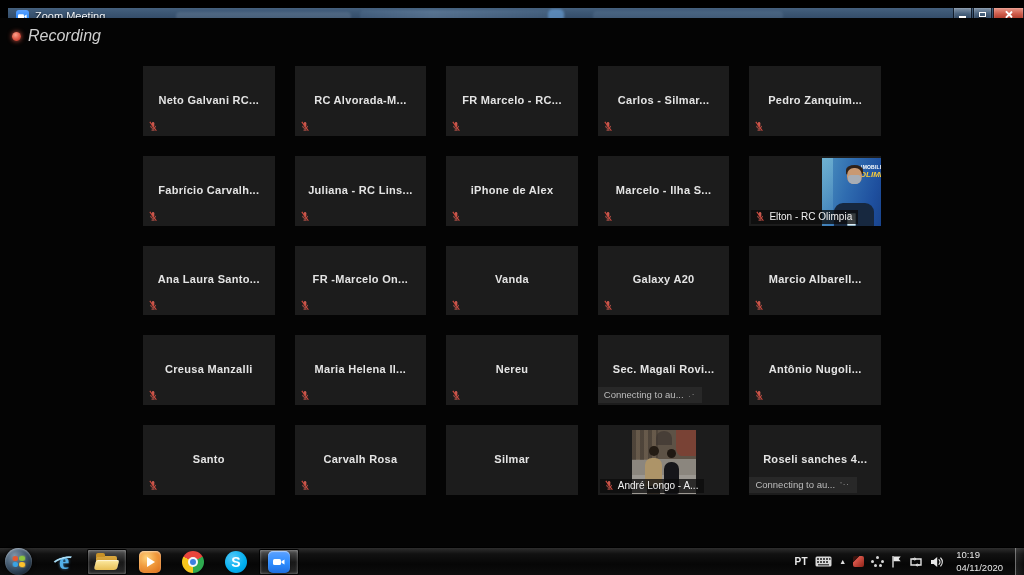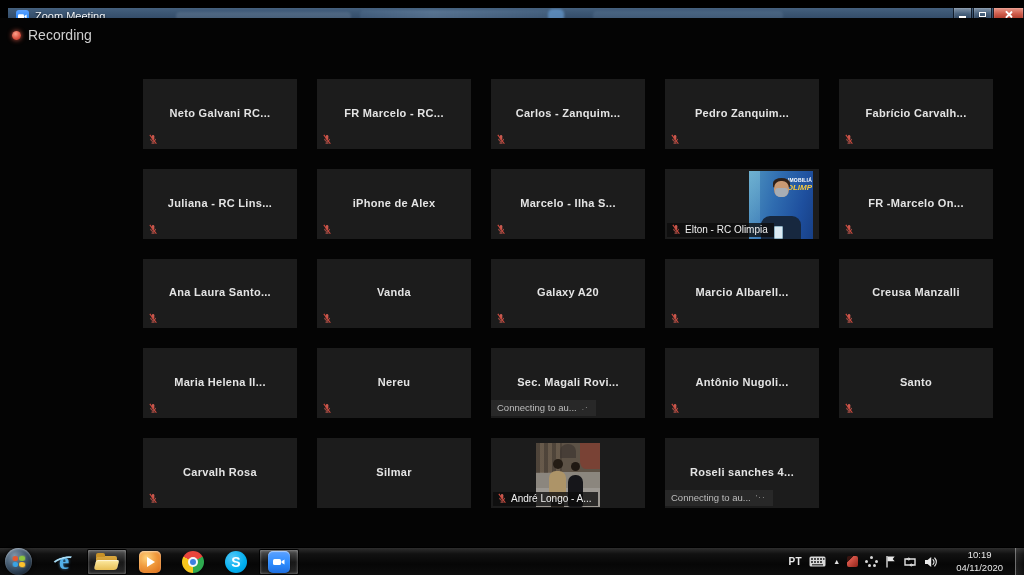--- a/index.html
+++ b/index.html
@@ -30,23 +30,23 @@
   .g-close{position:relative;width:9px;height:9px;}
   .g-close::before,.g-close::after{content:"";position:absolute;left:4px;top:0;width:1.6px;height:9px;background:#fff;border-radius:1px;}
   .g-close::before{transform:rotate(45deg);} .g-close::after{transform:rotate(-45deg);}
 
   
   .client{position:absolute;top:18px;left:0;width:1024px;height:529px;background:#040404;}
   .recording{position:absolute;left:12px;top:9px;display:flex;align-items:center;gap:7px;}
   .recdot{width:9px;height:9px;border-radius:50%;
     background:radial-gradient(circle at 40% 32%,#ffa08a,#d9503f 60%,#9e2f22);
     box-shadow:0 0 5px rgba(235,95,75,.9);}
-  .reclabel{color:#cfcfcf;font-size:14px;}
-
-  .grid{position:absolute;left:143px;top:61px;width:850px;height:429px;display:grid;
+  .reclabel{color:#cfcfcf;font-size:16px;font-style:italic;}
+
+  .grid{position:absolute;left:143px;top:48px;width:738px;height:429px;display:grid;
     grid-template-columns:repeat(5,1fr);grid-template-rows:repeat(5,1fr);gap:20px;}
   .tile{position:relative;background:#1c1c1c;display:flex;align-items:center;justify-content:center;overflow:hidden;}
   .cname{color:#e4e4e4;font-size:11px;font-weight:600;letter-spacing:.3px;text-align:center;
     padding:0 4px;white-space:nowrap;margin-top:-2px;}
   .corner-mic{position:absolute;left:5px;bottom:4px;}
   .status{position:absolute;left:0;bottom:2px;background:#282828;color:#bdbdbd;font-size:9.5px;
     padding:2px 7px 3px 6px;display:flex;align-items:center;gap:5px;white-space:nowrap;}
   .status .spin{color:#989898;font-size:8px;letter-spacing:1px;}
 
   
@@ -120,21 +120,21 @@
   .zoomapp{width:22px;height:22px;border-radius:5px;display:flex;align-items:center;justify-content:center;
     background:linear-gradient(#5da2ff,#2d8cff 55%,#1f6fe0);
     box-shadow:inset 0 1px 1px rgba(255,255,255,.5),0 1px 2px rgba(0,0,0,.6);}
   .tray{margin-left:auto;display:flex;align-items:center;gap:7px;color:#e8e8e8;}
   .lang{font-size:10px;font-weight:bold;letter-spacing:.5px;}
   .caret{font-size:7px;color:#e0e0e0;}
   .redapp{width:11px;height:11px;border-radius:2px;background:linear-gradient(135deg,#3a1410 30%,#d8564a 32%,#8f2318);}
   .dots5{position:relative;width:13px;height:12px;}
   .dots5 i{position:absolute;width:3px;height:3px;border-radius:50%;background:#d6d6d6;}
   .d1{left:5px;top:0;} .d2{left:0;top:4px;} .d3{left:10px;top:4px;} .d4{left:2.5px;top:8.5px;} .d5{left:7.5px;top:8.5px;}
-  .clock{text-align:center;font-size:9.5px;line-height:1.3;margin-left:11px;}
+  .clock{text-align:left;font-size:9.5px;line-height:1.3;margin-left:5px;}
   .showdesk{width:9px;height:28px;margin-left:5px;border-left:1px solid rgba(255,255,255,.4);
     background:linear-gradient(90deg,rgba(255,255,255,.10),rgba(255,255,255,.02));}
 </style>
 </head>
 <body>
 
 <div class="titlebar">
   <div class="smudge sm1"></div>
   <div class="smudge sm2"></div>
   <div class="smudge sm3"></div>
@@ -171,33 +171,45 @@
     <svg class="corner-mic" width="10" height="11" viewBox="0 0 12 13">
       <rect x="4.6" y="1.2" width="3" height="5.6" rx="1.5" fill="#c75a50"></rect>
       <path d="M3.2 5.8a2.9 2.9 0 0 0 5.8 0" fill="none" stroke="#c75a50" stroke-width="1.1"></path>
       <line x1="6.1" y1="9" x2="6.1" y2="10.6" stroke="#c75a50" stroke-width="1.1"></line>
       <line x1="4.2" y1="10.9" x2="8" y2="10.9" stroke="#c75a50" stroke-width="1.1"></line>
       <line x1="2.2" y1="1" x2="10" y2="11.6" stroke="#cf4a3e" stroke-width="1.4"></line>
     </svg>
 
   </div>
       <div class="tile">
+    <span class="cname">RC Alvorada-M...</span>
+
+    <svg class="corner-mic" width="10" height="11" viewBox="0 0 12 13">
+      <rect x="4.6" y="1.2" width="3" height="5.6" rx="1.5" fill="#c75a50"></rect>
+      <path d="M3.2 5.8a2.9 2.9 0 0 0 5.8 0" fill="none" stroke="#c75a50" stroke-width="1.1"></path>
+      <line x1="6.1" y1="9" x2="6.1" y2="10.6" stroke="#c75a50" stroke-width="1.1"></line>
+      <line x1="4.2" y1="10.9" x2="8" y2="10.9" stroke="#c75a50" stroke-width="1.1"></line>
+      <line x1="2.2" y1="1" x2="10" y2="11.6" stroke="#cf4a3e" stroke-width="1.4"></line>
+    </svg>
+
+  </div>
+      <div class="tile">
     <span class="cname">FR Marcelo - RC...</span>
 
     <svg class="corner-mic" width="10" height="11" viewBox="0 0 12 13">
       <rect x="4.6" y="1.2" width="3" height="5.6" rx="1.5" fill="#c75a50"></rect>
       <path d="M3.2 5.8a2.9 2.9 0 0 0 5.8 0" fill="none" stroke="#c75a50" stroke-width="1.1"></path>
       <line x1="6.1" y1="9" x2="6.1" y2="10.6" stroke="#c75a50" stroke-width="1.1"></line>
       <line x1="4.2" y1="10.9" x2="8" y2="10.9" stroke="#c75a50" stroke-width="1.1"></line>
       <line x1="2.2" y1="1" x2="10" y2="11.6" stroke="#cf4a3e" stroke-width="1.4"></line>
     </svg>
 
   </div>
       <div class="tile">
-    <span class="cname">Carlos - Zanquim...</span>
+    <span class="cname">Carlos - Silmar...</span>
 
     <svg class="corner-mic" width="10" height="11" viewBox="0 0 12 13">
       <rect x="4.6" y="1.2" width="3" height="5.6" rx="1.5" fill="#c75a50"></rect>
       <path d="M3.2 5.8a2.9 2.9 0 0 0 5.8 0" fill="none" stroke="#c75a50" stroke-width="1.1"></path>
       <line x1="6.1" y1="9" x2="6.1" y2="10.6" stroke="#c75a50" stroke-width="1.1"></line>
       <line x1="4.2" y1="10.9" x2="8" y2="10.9" stroke="#c75a50" stroke-width="1.1"></line>
       <line x1="2.2" y1="1" x2="10" y2="11.6" stroke="#cf4a3e" stroke-width="1.4"></line>
     </svg>
 
   </div>
@@ -282,33 +294,33 @@
         <path d="M3.2 5.8a2.9 2.9 0 0 0 5.8 0" fill="none" stroke="#c75a50" stroke-width="1.1"></path>
         <line x1="6.1" y1="9" x2="6.1" y2="10.6" stroke="#c75a50" stroke-width="1.1"></line>
         <line x1="4.2" y1="10.9" x2="8" y2="10.9" stroke="#c75a50" stroke-width="1.1"></line>
         <line x1="2.2" y1="1" x2="10" y2="11.6" stroke="#cf4a3e" stroke-width="1.4"></line>
       </svg>
       <span class="vname">Elton - RC Olimpia</span>
     </div>
 
   </div>
       <div class="tile">
+    <span class="cname">Ana Laura Santo...</span>
+
+    <svg class="corner-mic" width="10" height="11" viewBox="0 0 12 13">
+      <rect x="4.6" y="1.2" width="3" height="5.6" rx="1.5" fill="#c75a50"></rect>
+      <path d="M3.2 5.8a2.9 2.9 0 0 0 5.8 0" fill="none" stroke="#c75a50" stroke-width="1.1"></path>
+      <line x1="6.1" y1="9" x2="6.1" y2="10.6" stroke="#c75a50" stroke-width="1.1"></line>
+      <line x1="4.2" y1="10.9" x2="8" y2="10.9" stroke="#c75a50" stroke-width="1.1"></line>
+      <line x1="2.2" y1="1" x2="10" y2="11.6" stroke="#cf4a3e" stroke-width="1.4"></line>
+    </svg>
+
+  </div>
+      <div class="tile">
     <span class="cname">FR -Marcelo On...</span>
-
-    <svg class="corner-mic" width="10" height="11" viewBox="0 0 12 13">
-      <rect x="4.6" y="1.2" width="3" height="5.6" rx="1.5" fill="#c75a50"></rect>
-      <path d="M3.2 5.8a2.9 2.9 0 0 0 5.8 0" fill="none" stroke="#c75a50" stroke-width="1.1"></path>
-      <line x1="6.1" y1="9" x2="6.1" y2="10.6" stroke="#c75a50" stroke-width="1.1"></line>
-      <line x1="4.2" y1="10.9" x2="8" y2="10.9" stroke="#c75a50" stroke-width="1.1"></line>
-      <line x1="2.2" y1="1" x2="10" y2="11.6" stroke="#cf4a3e" stroke-width="1.4"></line>
-    </svg>
-
-  </div>
-      <div class="tile">
-    <span class="cname">Ana Laura Santo...</span>
 
     <svg class="corner-mic" width="10" height="11" viewBox="0 0 12 13">
       <rect x="4.6" y="1.2" width="3" height="5.6" rx="1.5" fill="#c75a50"></rect>
       <path d="M3.2 5.8a2.9 2.9 0 0 0 5.8 0" fill="none" stroke="#c75a50" stroke-width="1.1"></path>
       <line x1="6.1" y1="9" x2="6.1" y2="10.6" stroke="#c75a50" stroke-width="1.1"></line>
       <line x1="4.2" y1="10.9" x2="8" y2="10.9" stroke="#c75a50" stroke-width="1.1"></line>
       <line x1="2.2" y1="1" x2="10" y2="11.6" stroke="#cf4a3e" stroke-width="1.4"></line>
     </svg>
 
   </div>

